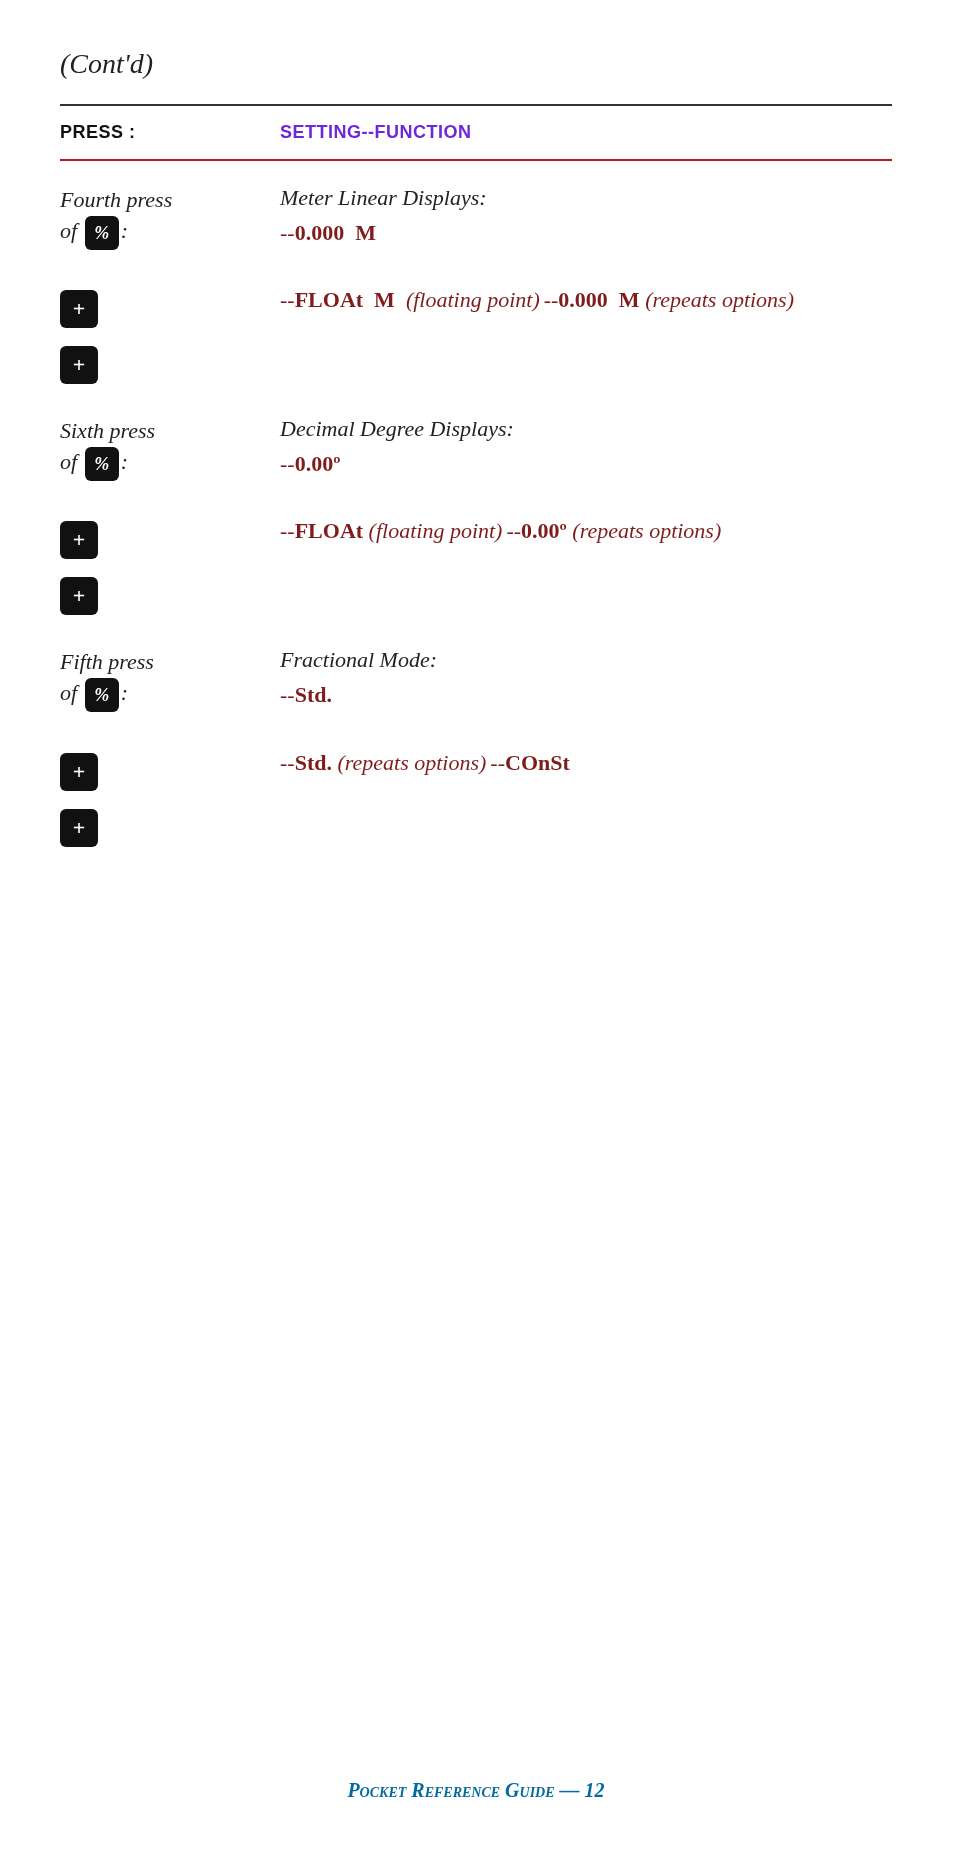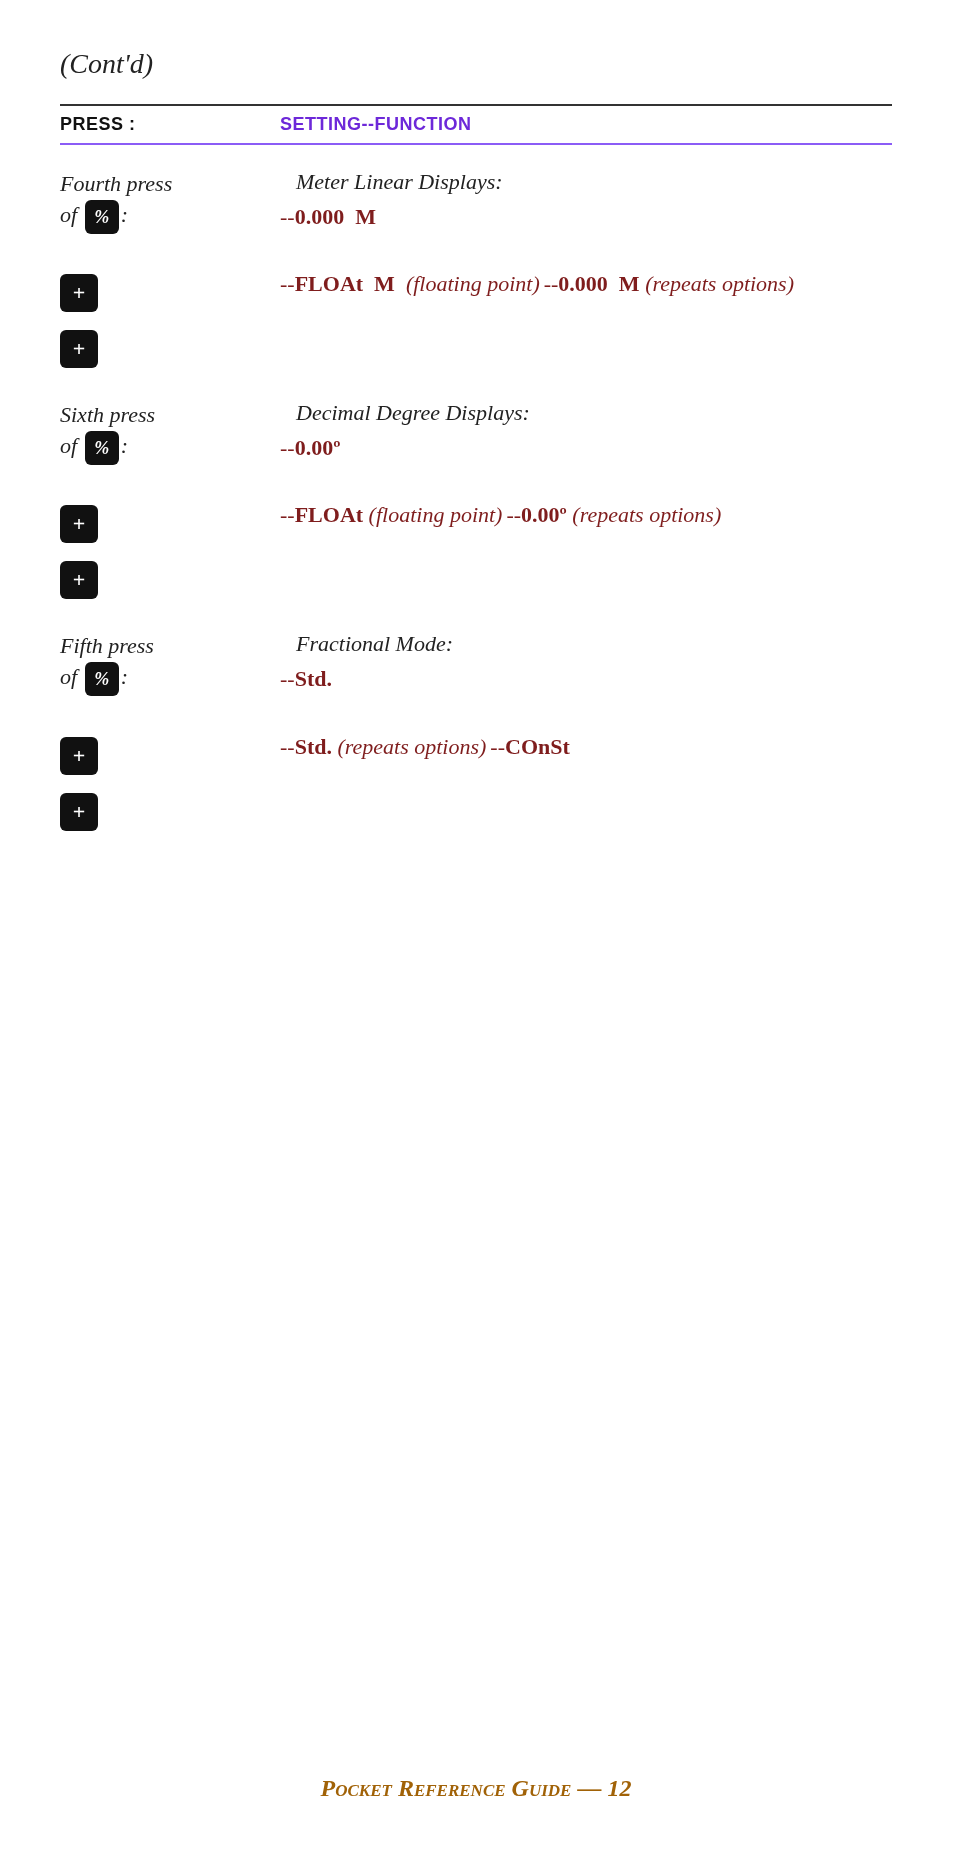--- a/index.html
+++ b/index.html
@@ -27,22 +27,22 @@
     .title {
       font-style: italic;
       font-size: 28px;
       color: #222;
       margin-bottom: 24px;
     }
 
     .header-row {
       display: flex;
       border-top: 2px solid #333;
-      border-bottom: 2px solid #8b5cf6;
-      padding: 8px 0;
+      border-bottom: 2px solid #b91c1c;
+      padding: 16px 0;
       margin-bottom: 24px;
       align-items: flex-end;
     }
 
     .header-press {
       font-weight: 900;
       font-size: 18px;
       width: 220px;
       color: #111;
       font-family: Arial, sans-serif;
@@ -107,21 +107,20 @@
 
     .setting-col {
       flex: 1;
     }
 
     .setting-title {
       font-style: italic;
       font-size: 22px;
       color: #222;
       margin-bottom: 4px;
-      margin-left: 16px;
     }
 
     .setting-row {
       font-size: 22px;
       color: #7f1d1d;
       line-height: 1.6;
     }
 
     .setting-row strong {
       font-weight: 900;
@@ -155,22 +154,22 @@
     }
 
     .footer {
       position: absolute;
       bottom: 60px;
       left: 0;
       right: 0;
       text-align: center;
       font-style: italic;
       font-weight: 700;
-      font-size: 24px;
-      color: #a16207;
+      font-size: 20px;
+      color: #0369a1;
       font-family: Georgia, serif;
     }
 
     .footer .small-caps {
       font-variant: small-caps;
       font-style: italic;
       font-weight: 700;
     }
   </style>
 </head>

